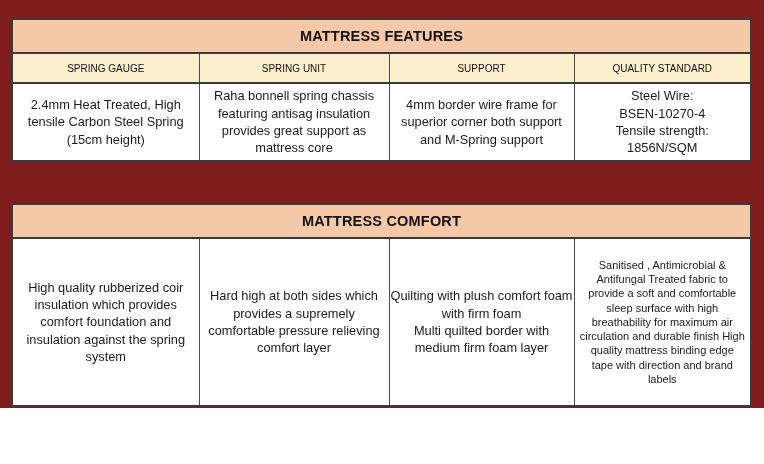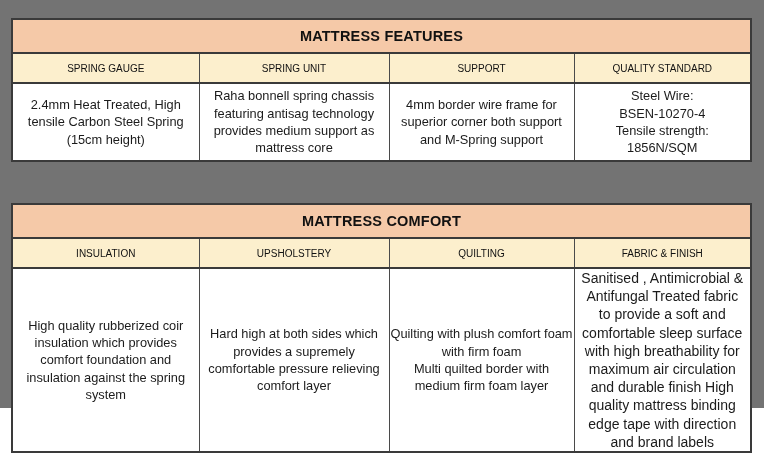--- a/index.html
+++ b/index.html
@@ -11,21 +11,21 @@
     width: 764px;
     height: 464px;
     font-family: "Liberation Sans", sans-serif;
     color: #1b1b1b;
     overflow: hidden;
   }
   .page {
     position: relative;
     width: 764px;
     height: 408px;
-    background: #737373;
+    background: #7f1d1d;
   }
 
   
   .spec-table {
     position: absolute;
     border-collapse: collapse;
     table-layout: fixed;
     background: #ffffff;
     border: 2px solid #3a3a3a;
   }
@@ -75,21 +75,21 @@
     line-height: 1.35;
     color: #1b1b1b;
     padding: 6px 7px 7px 7px;
     vertical-align: top;
   }
   #table-mattress-features .body-cell { height: 76px; }
   #table-mattress-comfort  .body-cell { height: 166px; }
 
   
   .body-cell.dense {
-    font-size: 14px;
+    font-size: 11px;
     line-height: 1.3;
     padding-left: 5px;
     padding-right: 5px;
   }
 
   .cell-text { display: block; white-space: pre-line; }
 </style>
 </head>
 <body>
 
@@ -110,21 +110,21 @@
         <td class="head-cell">SPRING GAUGE</td>
         <td class="head-cell">SPRING UNIT</td>
         <td class="head-cell">SUPPORT</td>
         <td class="head-cell">QUALITY STANDARD</td>
       </tr>
       <tr>
         <td class="body-cell">
           <span class="cell-text">2.4mm Heat Treated, High tensile Carbon Steel Spring (15cm height)</span>
         </td>
         <td class="body-cell">
-          <span class="cell-text">Raha bonnell spring chassis featuring antisag technology provides medium support as mattress core</span>
+          <span class="cell-text">Raha bonnell spring chassis featuring antisag insulation provides great support as mattress core</span>
         </td>
         <td class="body-cell">
           <span class="cell-text">4mm border wire frame for superior corner both support  and M-Spring support</span>
         </td>
         <td class="body-cell">
           <span class="cell-text">Steel Wire:
 BSEN-10270-4
 Tensile strength:
 1856N/SQM</span>
         </td>
@@ -137,26 +137,20 @@
       <col style="width:187px">
       <col style="width:190px">
       <col style="width:185px">
       <col style="width:177px">
     </colgroup>
     <tbody>
       <tr>
         <td class="title-cell" colspan="4">MATTRESS COMFORT</td>
       </tr>
       <tr>
-        <td class="head-cell">INSULATION</td>
-        <td class="head-cell">UPSHOLSTERY</td>
-        <td class="head-cell">QUILTING</td>
-        <td class="head-cell">FABRIC &amp; FINISH</td>
-      </tr>
-      <tr>
         <td class="body-cell">
           <span class="cell-text">High quality rubberized coir insulation which provides comfort foundation and insulation against the spring system</span>
         </td>
         <td class="body-cell">
           <span class="cell-text">Hard high at both sides which provides a supremely comfortable pressure relieving comfort layer</span>
         </td>
         <td class="body-cell">
           <span class="cell-text">Quilting with plush comfort foam with firm foam
 Multi quilted border with medium firm foam layer</span>
         </td>

